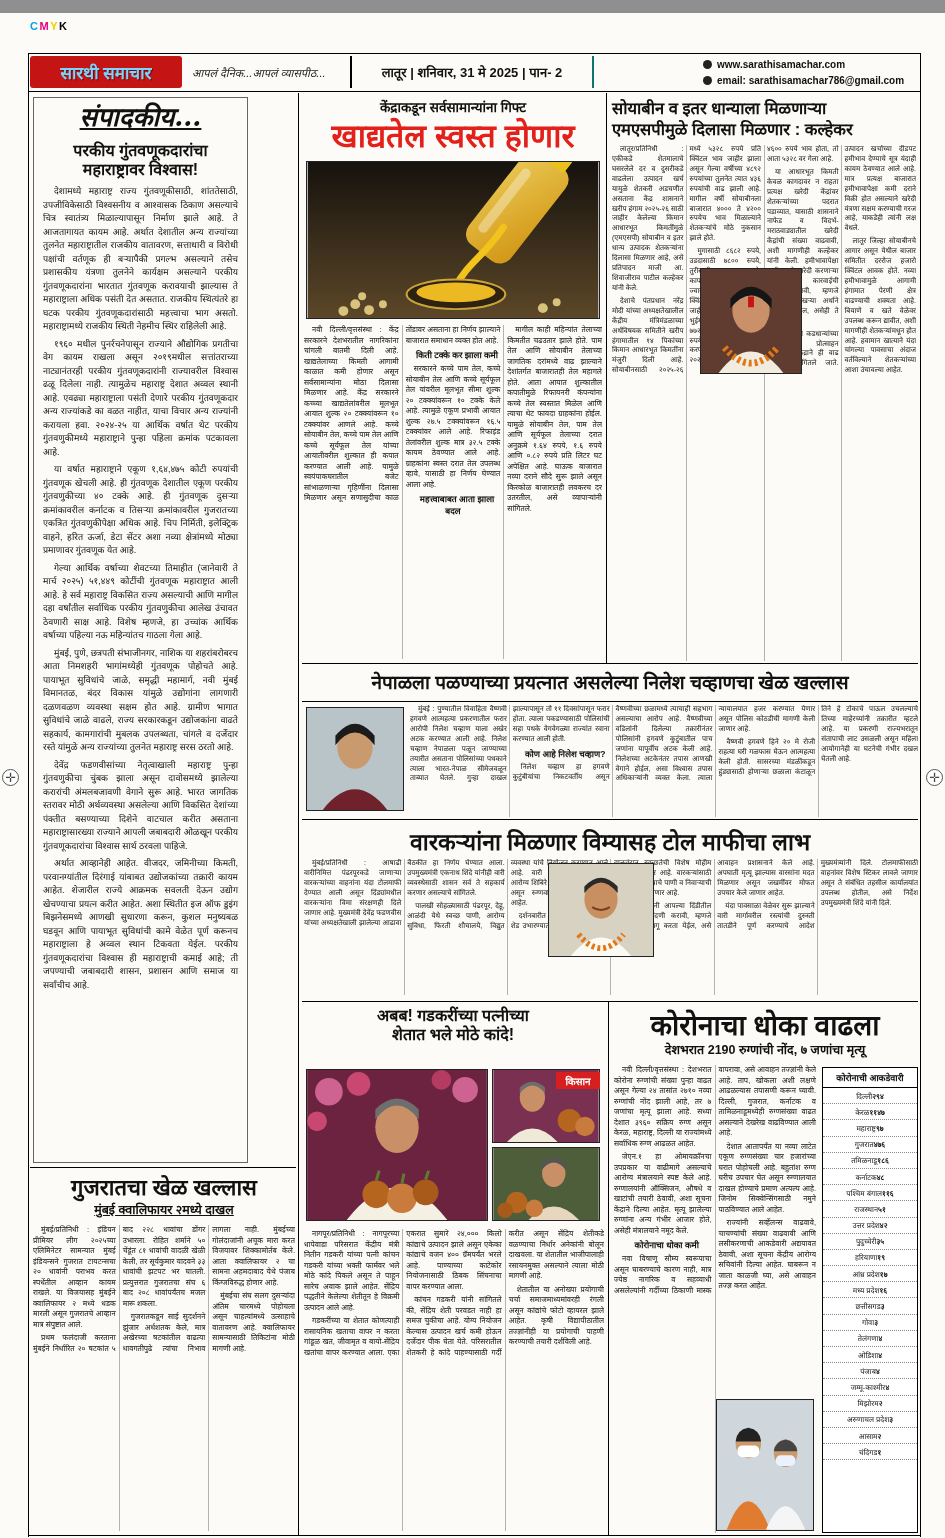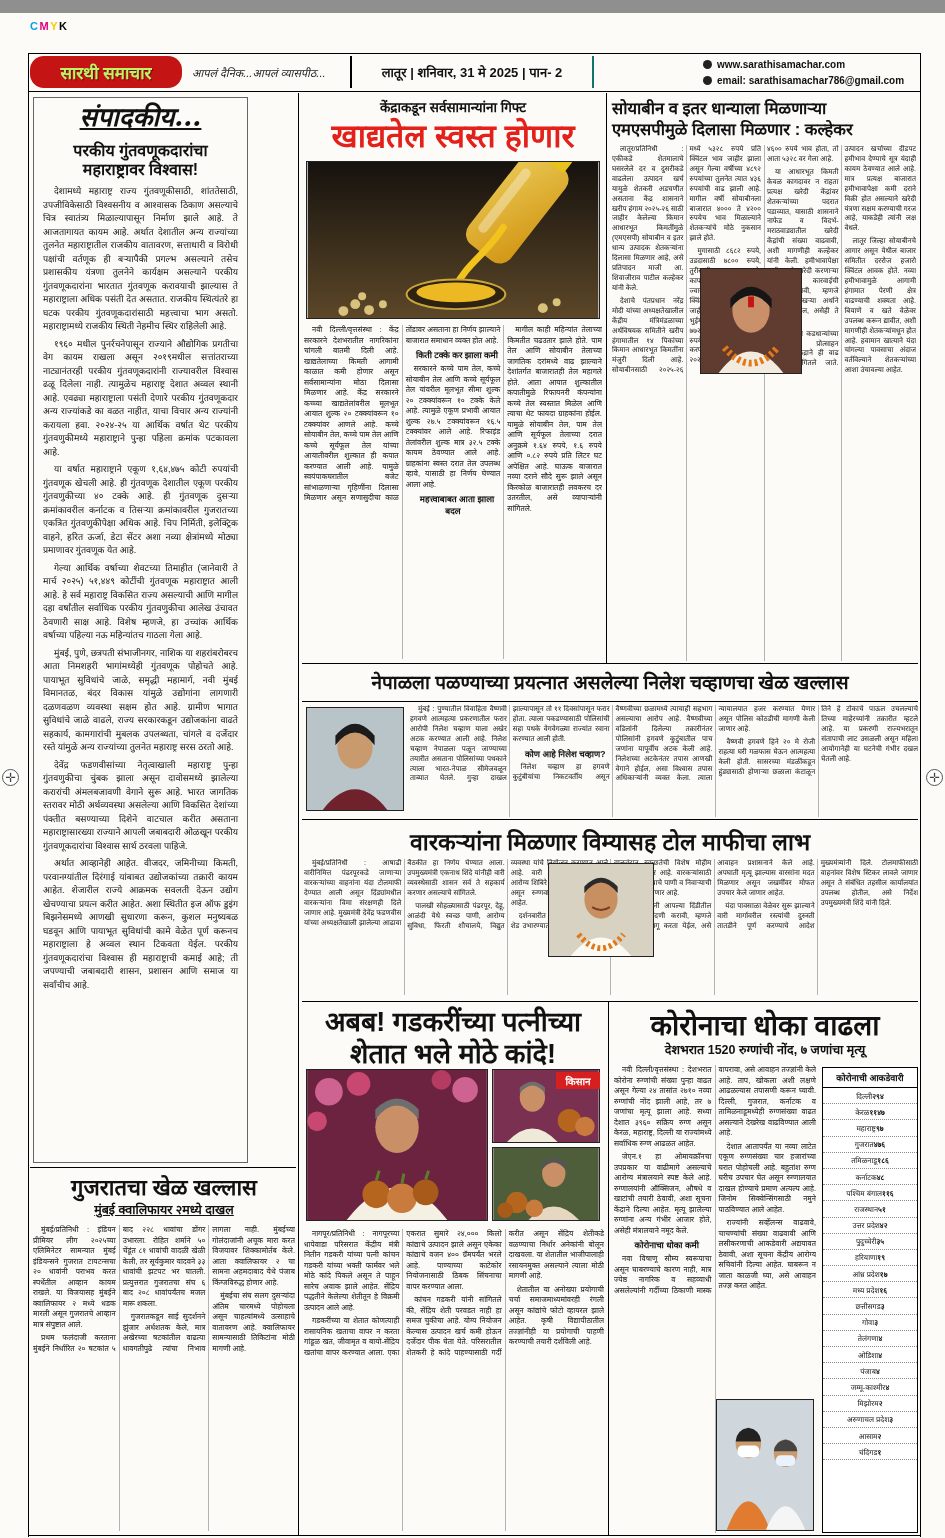--- a/index.html
+++ b/index.html
@@ -3,21 +3,21 @@
 <meta charset="utf-8">
 <style>
 *{box-sizing:border-box}
 body{margin:0;background:#8f8f8f;font-family:"Liberation Sans","DejaVu Sans",sans-serif}
 .page{position:relative;width:945px;height:1538px;background:#fcfbf7;margin:13px auto;overflow:hidden;color:#111}
 .rule-h{position:absolute;border-top:1.3px solid #000;height:0}
 .rule-v{position:absolute;border-left:1.3px solid #000;width:0}
 .cmyk{position:absolute;font-size:11px;font-weight:bold;letter-spacing:1.5px}
 .cmyk .c{color:#00a5e3}.cmyk .m{color:#e5007d}.cmyk .y{color:#f0cf00}.cmyk .k{color:#000}
 .regmark{position:absolute;width:17px;height:17px;border:1px solid #555;border-radius:50%;color:#444;font-size:13px;line-height:15px;text-align:center;background:#fff}
-.masthead{position:absolute;left:30px;top:43px;width:152px;height:32px;background:#c41414;color:#bef264;display:flex;align-items:center;justify-content:center;font-size:17px;font-weight:bold;border-radius:14px;text-shadow:1px 1px 0 #6e0a0a}
+.masthead{position:absolute;left:30px;top:43px;width:152px;height:32px;background:#c41414;color:#7dd3fc;display:flex;align-items:center;justify-content:center;font-size:17px;font-weight:bold;border-radius:3px;text-shadow:1px 1px 0 #6e0a0a}
 .tagline{position:absolute;left:192px;top:52px;font-size:11px;font-weight:normal;font-style:italic;color:#222}
 .datebox{position:absolute;left:350px;top:43px;width:244px;height:32px;border-left:2px solid #000;border-right:2px solid #0f766e;display:flex;align-items:center;justify-content:center;font-size:13px;font-weight:bold}
 .contact{position:absolute;left:703px;top:44px;font-size:10px;font-weight:bold;line-height:1.55}
 .contact .dot{display:inline-block;width:9px;height:9px;border-radius:50%;background:#222;margin-right:5px;vertical-align:-1px}
 .editorial{position:absolute;left:33px;top:84px;width:215px;height:1066px;border:1px solid #666;padding:0 9px;overflow:hidden}
 .ed-title{font-family:"DejaVu Serif","Liberation Serif",serif;font-style:italic;font-weight:bold;font-size:26px;text-align:center;text-decoration:underline}
 .ed-sub{font-size:16px;font-weight:bold;text-align:center;margin:7px 0 6px;line-height:1.2}
 .ed-body{font-size:9px;line-height:1.5;text-align:justify}
 .ed-body p{margin:0 0 4px;text-indent:11px}
 .headline{position:absolute;font-weight:bold;text-align:center}
@@ -29,21 +29,21 @@
 .body-cols p{margin:0 0 3px;text-indent:8px}
 .inline-sub{font-weight:bold;text-align:center;font-size:8.6px;margin:2px 0;text-indent:0}
 .cols2{column-count:2;column-gap:7px;column-rule:1px solid #b3b3b3}
 .cols3{column-count:3;column-gap:7px;column-rule:1px solid #b3b3b3}
 .cols4{column-count:4;column-gap:6px;column-rule:1px solid #b3b3b3}
 .cols5{column-count:5;column-gap:6px;column-rule:1px solid #b3b3b3}
 .cols6{column-count:6;column-gap:6px;column-rule:1px solid #b3b3b3}
 .msp-head{position:absolute;left:612px;top:85px;width:304px;font-size:16.5px;font-weight:bold;line-height:1.3}
 .nil-head{left:302px;top:656px;width:616px;font-size:19px}
 .war-head{left:302px;top:812px;width:616px;font-size:23px}
-.gad-head{left:302px;top:994px;width:302px;font-size:27px;line-height:1.18}
+.gad-head{left:302px;top:994px;width:302px;font-size:16px;line-height:1.18}
 .cor-head{left:612px;top:992px;width:306px;font-size:28px}
 .cor-sub{position:absolute;left:612px;top:1028px;width:306px;font-size:12.5px;font-weight:bold;text-align:center}
 .guj-head{left:33px;top:1158px;width:262px;font-size:22px}
 .guj-sub{position:absolute;left:33px;top:1188px;width:262px;font-size:12.5px;font-weight:bold;text-align:center;text-decoration:underline}
 .badge{position:absolute;left:556px;top:1059px;width:44px;height:17px;background:#d81f1f;color:#fff;font-size:10px;font-weight:bold;display:flex;align-items:center;justify-content:center;z-index:5}
 .cor-table{position:absolute;left:822px;top:1054px;width:96px;height:466px;border:1.3px solid #000;background:#fff;overflow:hidden}
 .cor-table .tt{font-size:9px;font-weight:bold;text-align:center;padding:3px 0;border-bottom:1.3px solid #000}
 .cor-row{display:flex;justify-content:center;font-size:7.4px;padding:2.6px 4px;border-bottom:1px dotted #8a8a8a}
 .cor-row .ct{font-weight:bold}
 </style>
@@ -253,21 +253,21 @@
     </svg>
   </div>
   <div class="body-cols cols3" style="left:304px;top:1216px;width:300px;height:302px">
     <p>नागपूर/प्रतिनिधी : नागपूरच्या धापेवाडा परिसरात केंद्रीय मंत्री नितीन गडकरी यांच्या पत्नी कांचन गडकरी यांच्या भक्ती फार्मवर भले मोठे कांदे पिकले असून ते पाहून सारेच अवाक झाले आहेत. सेंद्रिय पद्धतीने केलेल्या शेतीतून हे विक्रमी उत्पादन आले आहे.</p>
     <p>गडकरींच्या या शेतात कोणत्याही रासायनिक खताचा वापर न करता गांडूळ खत, जीवामृत व बायो-सेंद्रिय खतांचा वापर करण्यात आला. एका एकरात सुमारे २४,००० किलो कांद्याचे उत्पादन झाले असून एकेका कांद्याचे वजन ४०० ग्रॅमपर्यंत भरले आहे. पाण्याच्या काटेकोर नियोजनासाठी ठिबक सिंचनाचा वापर करण्यात आला.</p>
     <p>कांचन गडकरी यांनी सांगितले की, सेंद्रिय शेती परवडत नाही हा समज चुकीचा आहे. योग्य नियोजन केल्यास उत्पादन खर्च कमी होऊन दर्जेदार पीक घेता येते. परिसरातील शेतकरी हे कांदे पाहण्यासाठी गर्दी करीत असून सेंद्रिय शेतीकडे वळण्याचा निर्धार अनेकांनी बोलून दाखवला. या शेतातील भाजीपालाही रसायनमुक्त असल्याने त्याला मोठी मागणी आहे.</p>
     <p>शेतातील या अनोख्या प्रयोगाची चर्चा समाजमाध्यमांवरही रंगली असून कांद्यांचे फोटो व्हायरल झाले आहेत. कृषी विद्यापीठातील तज्ज्ञांनीही या प्रयोगाची पाहणी करण्याची तयारी दर्शविली आहे.</p>
   </div>
 
   <div class="headline cor-head">कोरोनाचा धोका वाढला</div>
-  <div class="cor-sub">देशभरात 1520 रुग्णांची नोंद, ७ जणांचा मृत्यू</div>
+  <div class="cor-sub">देशभरात 2190 रुग्णांची नोंद, ७ जणांचा मृत्यू</div>
   <div class="body-cols cols2" style="left:614px;top:1052px;width:202px;height:468px">
     <p>नवी दिल्ली/वृत्तसंस्था : देशभरात कोरोना रुग्णांची संख्या पुन्हा वाढत असून गेल्या २४ तासांत २७१० नव्या रुग्णांची नोंद झाली आहे, तर ७ जणांचा मृत्यू झाला आहे. सध्या देशात ३९६० सक्रिय रुग्ण असून केरळ, महाराष्ट्र, दिल्ली या राज्यांमध्ये सर्वाधिक रुग्ण आढळत आहेत.</p>
     <p>जेएन.१ हा ओमायक्रॉनचा उपप्रकार या वाढीमागे असल्याचे आरोग्य मंत्रालयाने स्पष्ट केले आहे. रुग्णालयांनी ऑक्सिजन, औषधे व खाटांची तयारी ठेवावी, अशा सूचना केंद्राने दिल्या आहेत. मृत्यू झालेल्या रुग्णांना अन्य गंभीर आजार होते, असेही मंत्रालयाने नमूद केले.</p>
     <p class="inline-sub">कोरोनाचा धोका कमी</p>
     <p>नवा विषाणू सौम्य स्वरूपाचा असून घाबरण्याचे कारण नाही, मात्र ज्येष्ठ नागरिक व सहव्याधी असलेल्यांनी गर्दीच्या ठिकाणी मास्क वापरावा, असे आवाहन तज्ज्ञांनी केले आहे. ताप, खोकला अशी लक्षणे आढळल्यास तपासणी करून घ्यावी. दिल्ली, गुजरात, कर्नाटक व तामिळनाडूमध्येही रुग्णसंख्या वाढत असल्याने देखरेख वाढविण्यात आली आहे.</p>
     <p>देशात आतापर्यंत या नव्या लाटेत एकूण रुग्णसंख्या चार हजारांच्या घरात पोहोचली आहे. बहुतांश रुग्ण घरीच उपचार घेत असून रुग्णालयात दाखल होण्याचे प्रमाण अत्यल्प आहे. जिनोम सिक्वेन्सिंगसाठी नमुने पाठविण्यात आले आहेत.</p>
     <p>राज्यांनी सर्व्हेलन्स वाढवावे, चाचण्यांची संख्या वाढवावी आणि लसीकरणाची आकडेवारी अद्ययावत ठेवावी, अशा सूचना केंद्रीय आरोग्य सचिवांनी दिल्या आहेत. घाबरून न जाता काळजी घ्या, असे आवाहन तज्ज्ञ करत आहेत.</p>
   </div>
   <div class="photo" style="left:716px;top:1386px;width:98px;height:132px">
     <svg viewBox="0 0 98 132">

